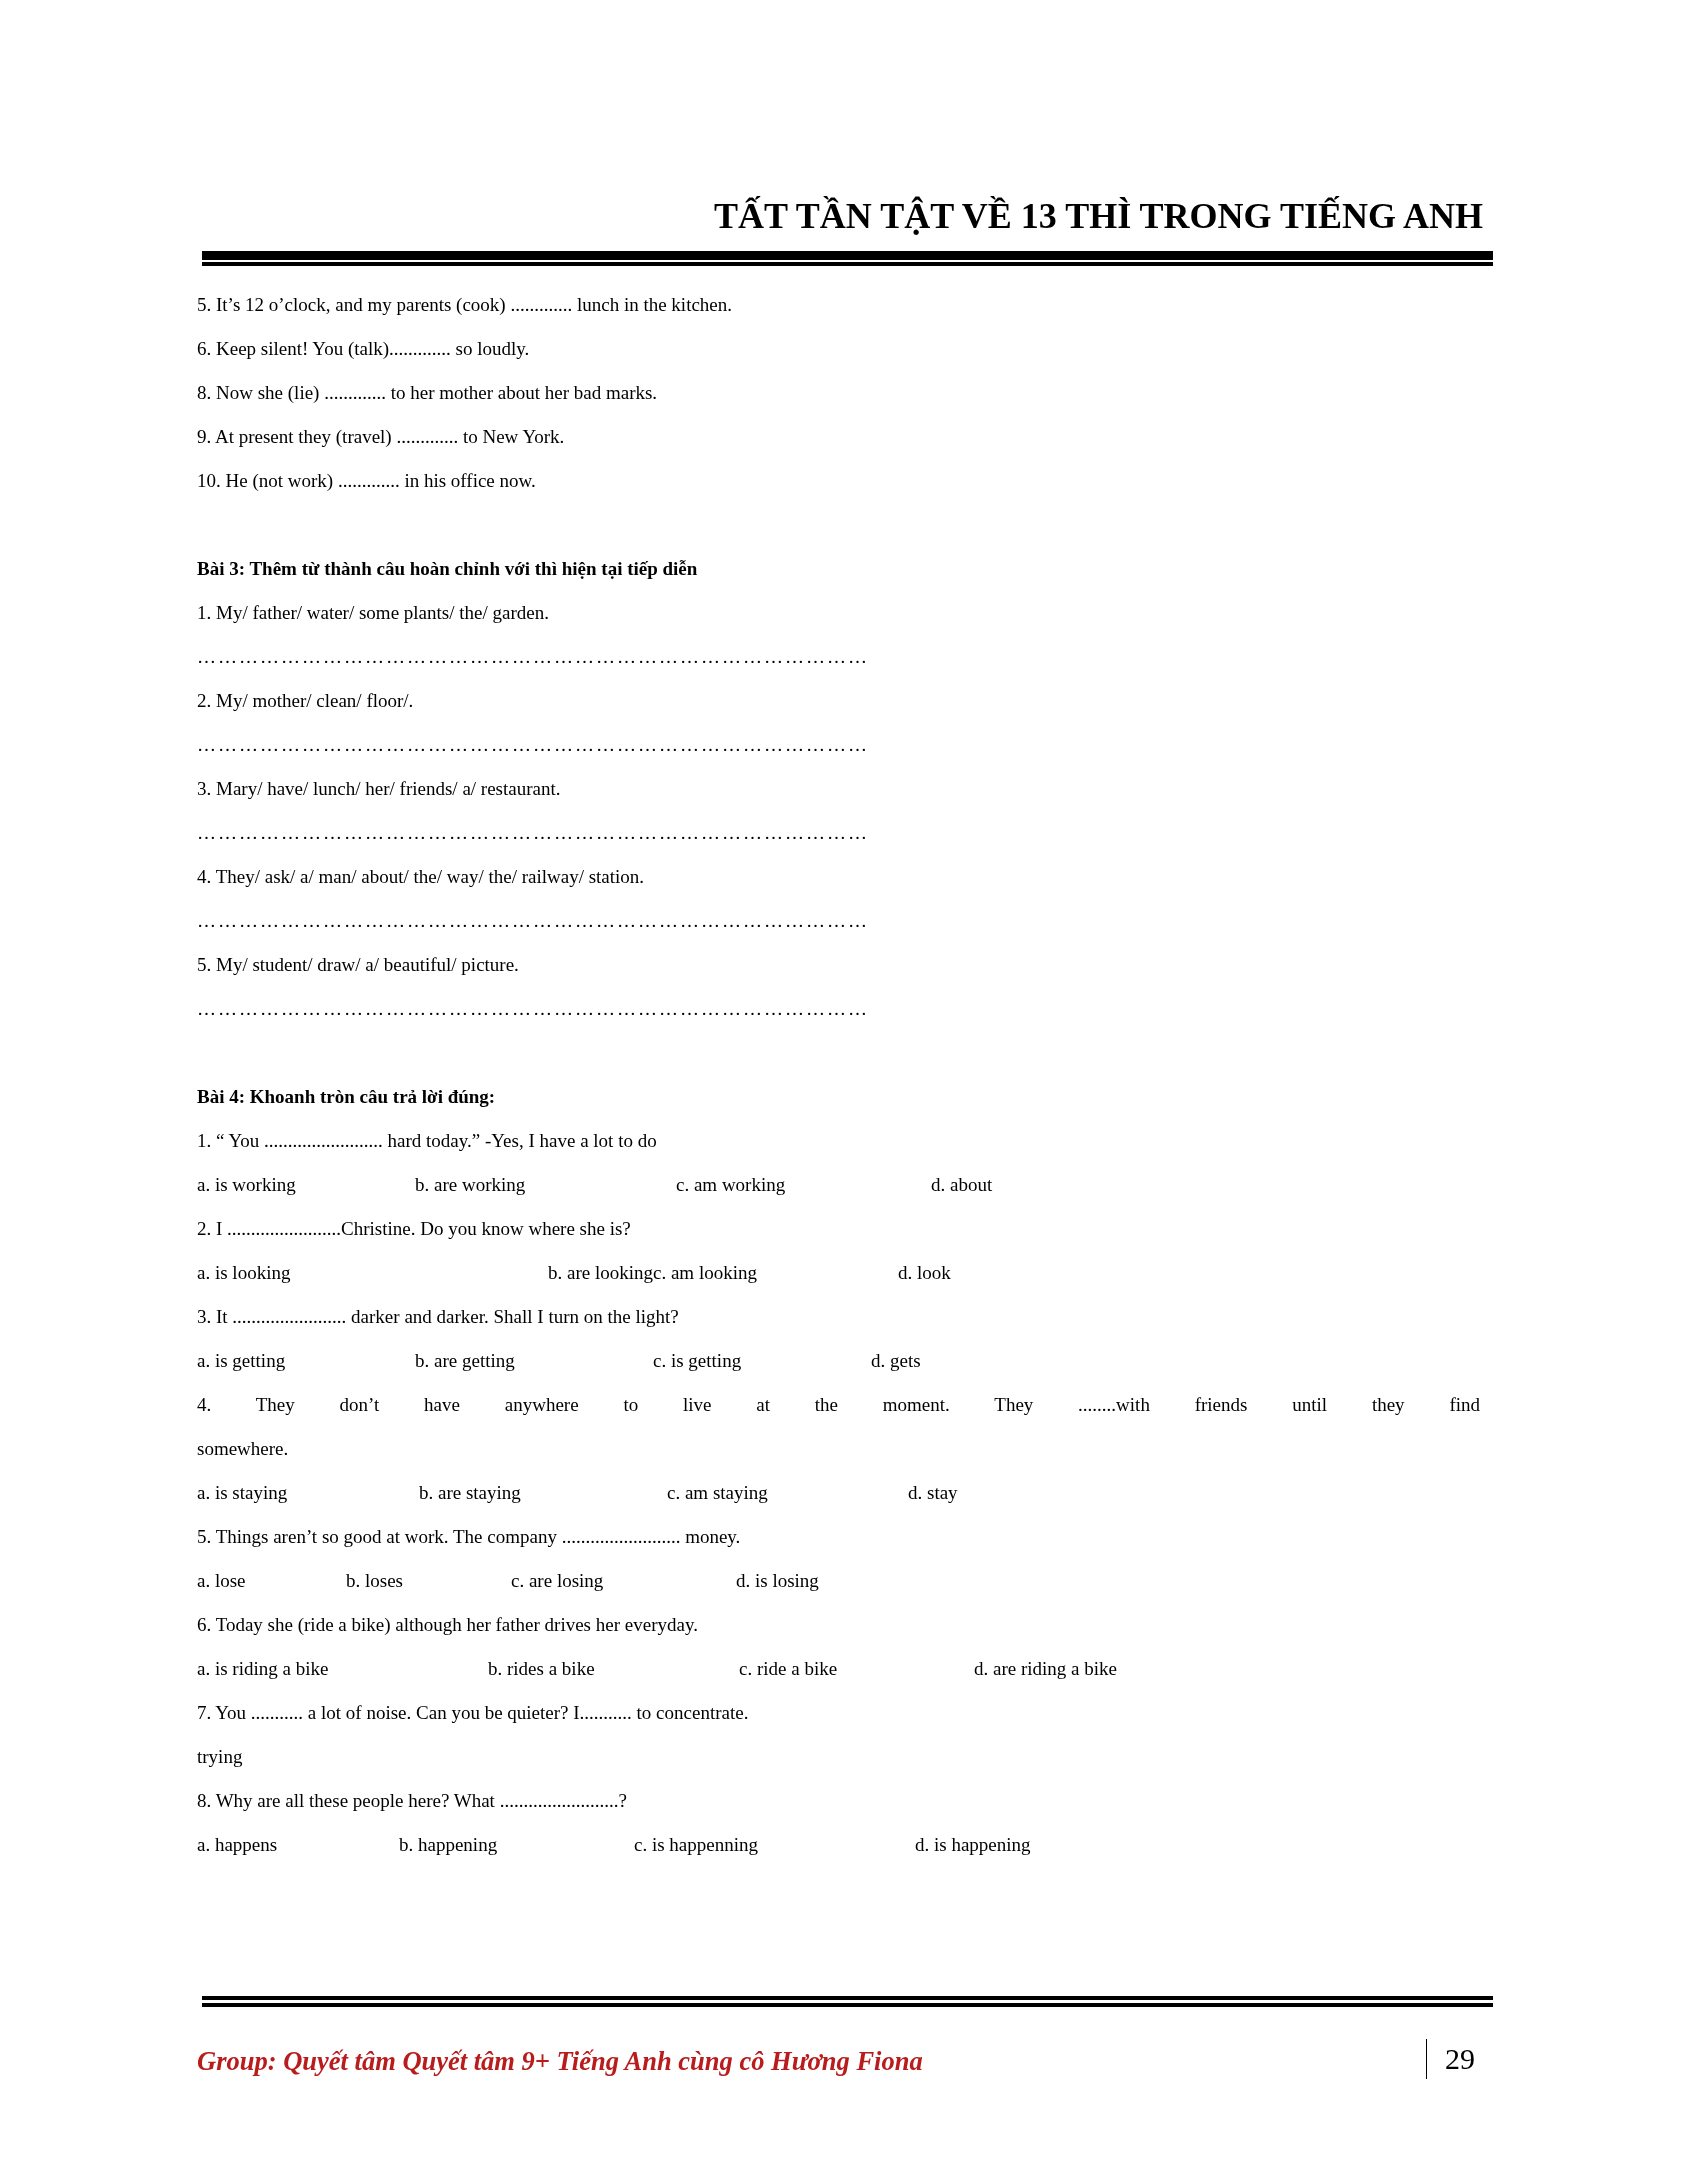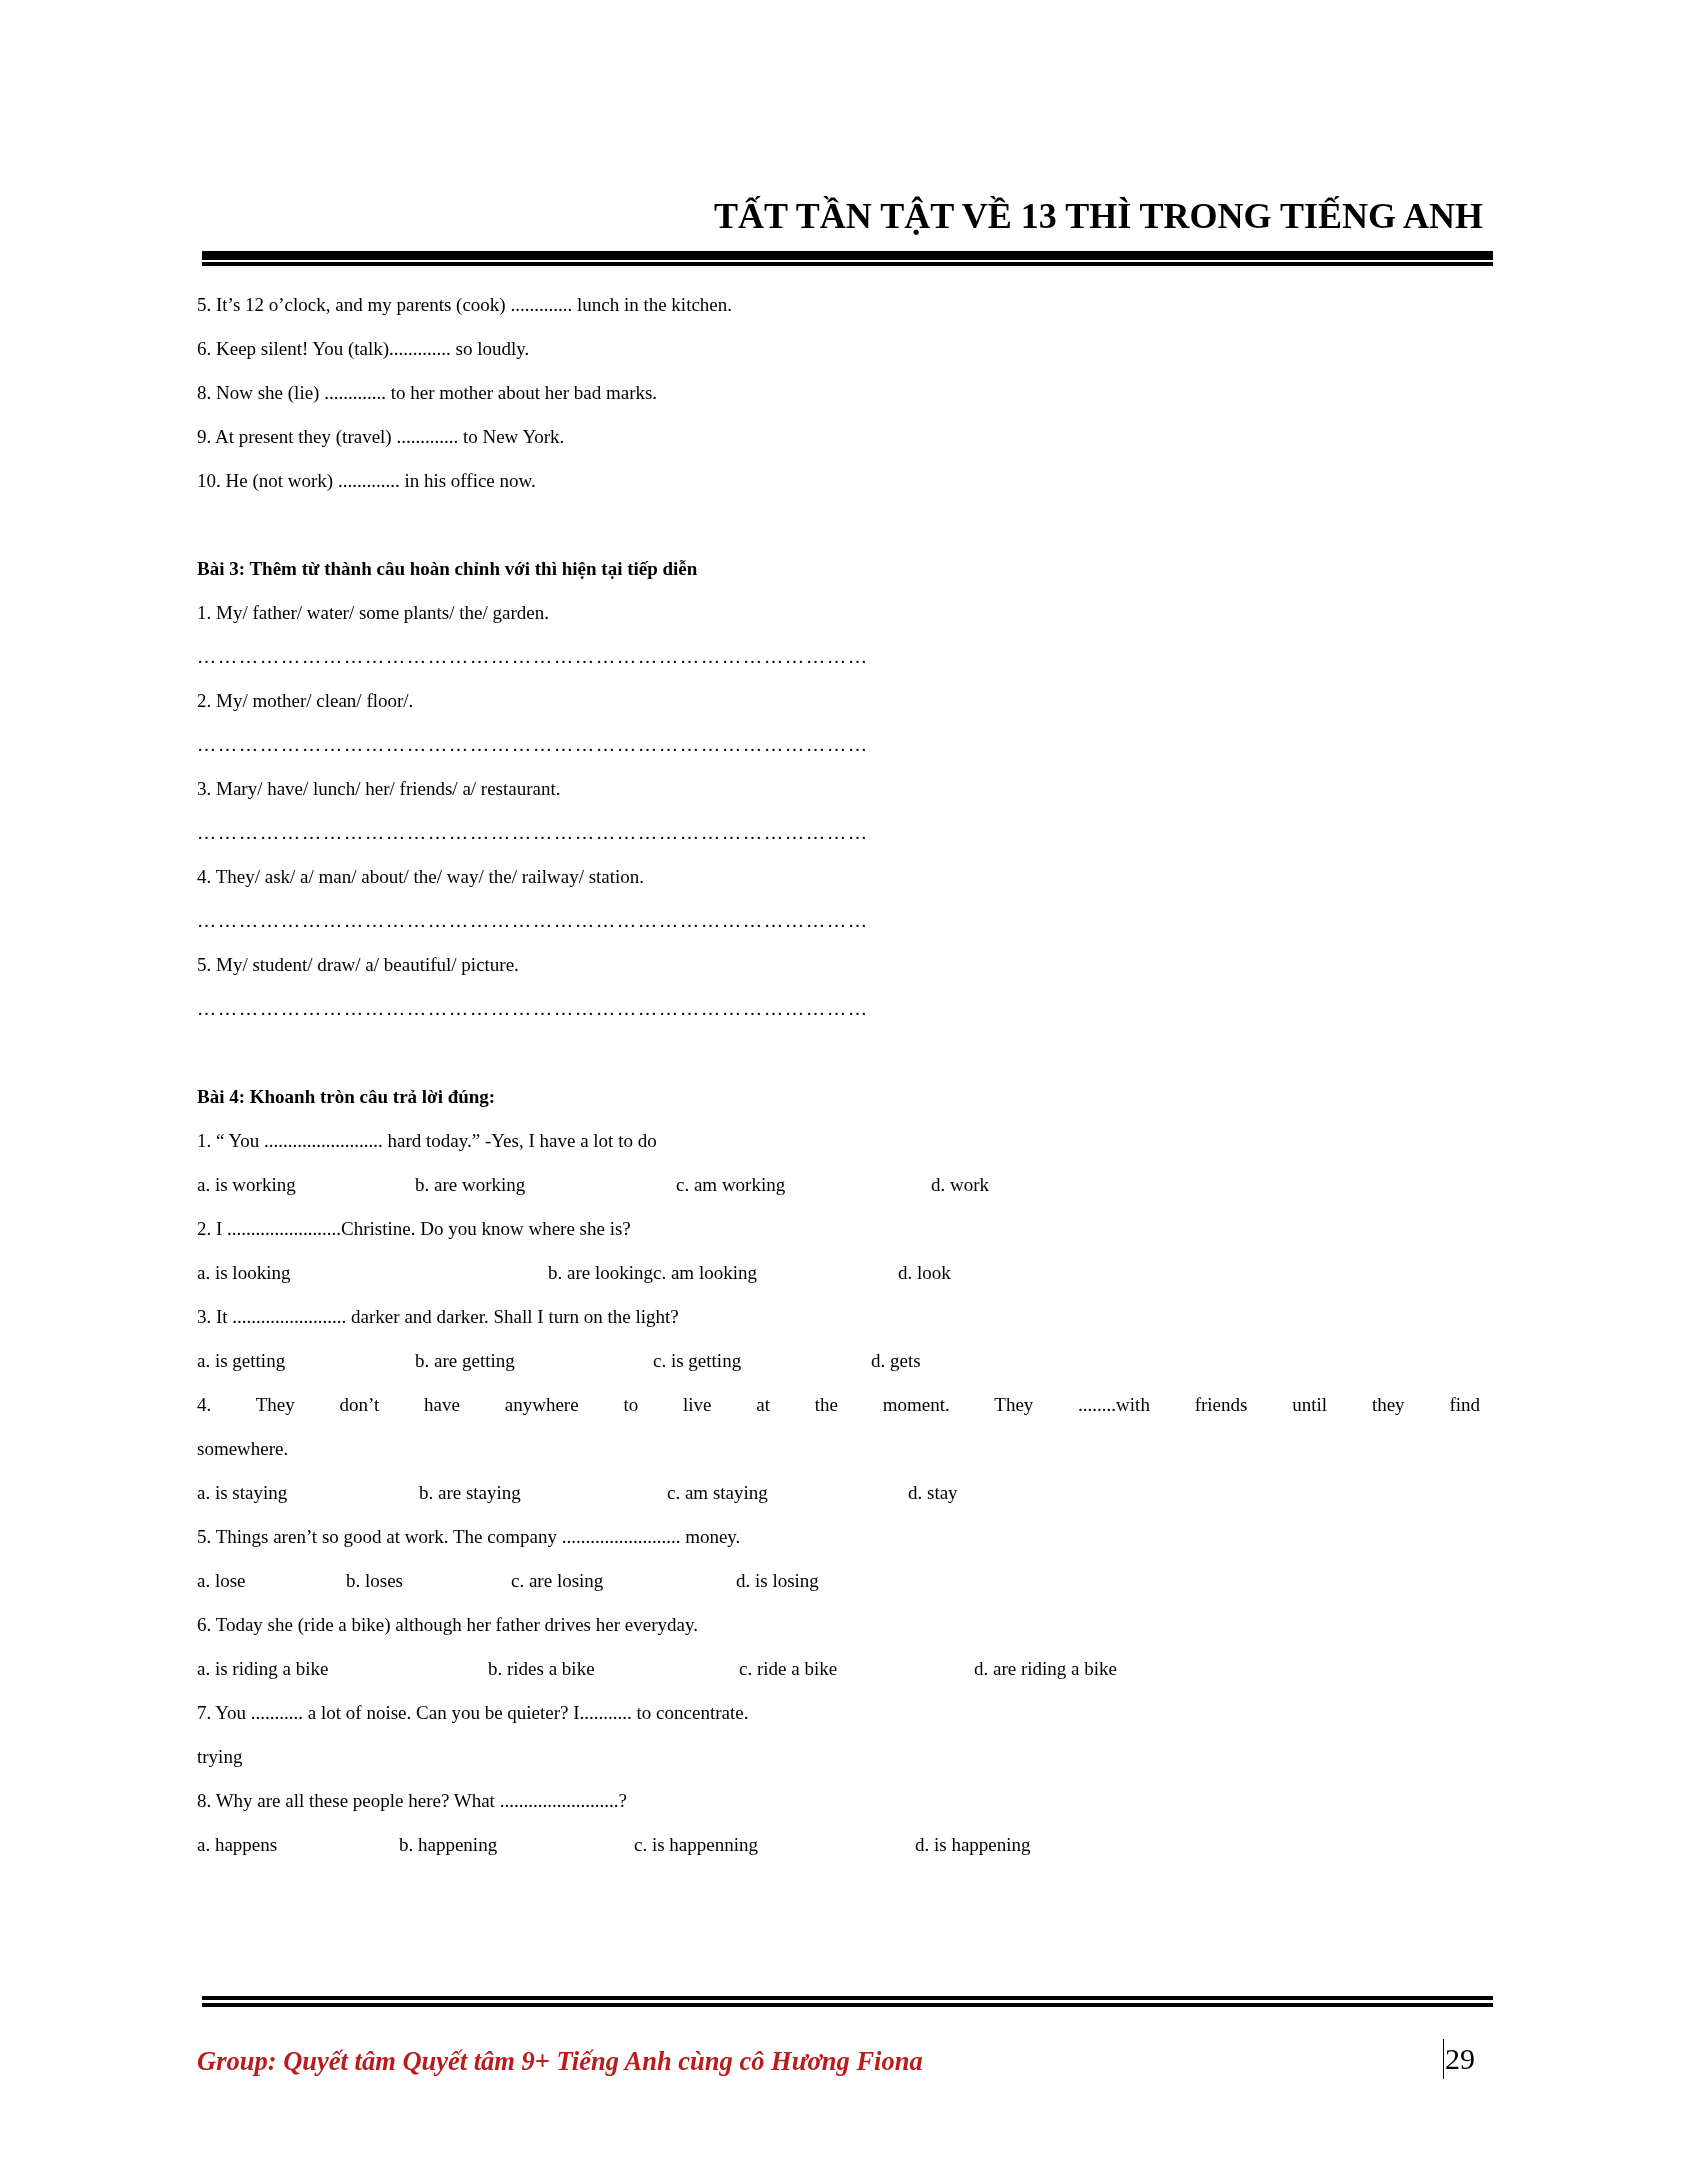--- a/index.html
+++ b/index.html
@@ -33,21 +33,21 @@
   .opts-q7 { display: flex; justify-content: space-between; white-space: nowrap; height: 44px; width: 1283px; }
 
   .footer-rule { position: absolute; left: 202px; width: 1291px; top: 1996px; }
   .footer-rule .r1 { height: 4px; background: #000; }
   .footer-rule .g { height: 2.6px; }
   .footer-rule .r2 { height: 4px; background: #000; }
 
   .footer-group { position: absolute; left: 197px; top: 2043px; font-style: italic; font-weight: bold;
                   font-size: 26.5px; line-height: 37px; color: #ff0000; white-space: nowrap; }
   .page-number { position: absolute; right: 212px; top: 2039px; font-size: 30px; line-height: 40px;
-                 white-space: nowrap; border-left: 1.3px solid #000; padding-left: 1px; }
+                 white-space: nowrap; border-left: 1.3px solid #000; padding-left: 18px; }
 </style>
 </head>
 <body>
 
 <div class="header-title">TẤT TẦN TẬT VỀ 13 THÌ TRONG TIẾNG ANH</div>
 <div class="header-rule">
   <div class="rule-thick"></div>
   <div class="rule-gap"></div>
   <div class="rule-thin"></div>
 </div>
@@ -74,21 +74,21 @@
   <div class="line dots">……………………………………………………………………………………</div>
   <div class="blank"></div>
 
   <div class="line heading">Bài 4: Khoanh tròn câu trả lời đúng:</div>
 
   <div class="line">1. “ You ......................... hard today.” -Yes, I have a lot to do</div>
   <div class="options opts-q1">
     <span>a. is working</span>
     <span>b. are working</span>
     <span>c. am working</span>
-    <span>d. work</span>
+    <span>d. about</span>
   </div>
 
   <div class="line">2. I ........................Christine. Do you know where she is?</div>
   <div class="options opts-q2">
     <span>a. is looking</span>
     <span>b. are looking</span>
     <span>c. am looking</span>
     <span>d. look</span>
   </div>
 

